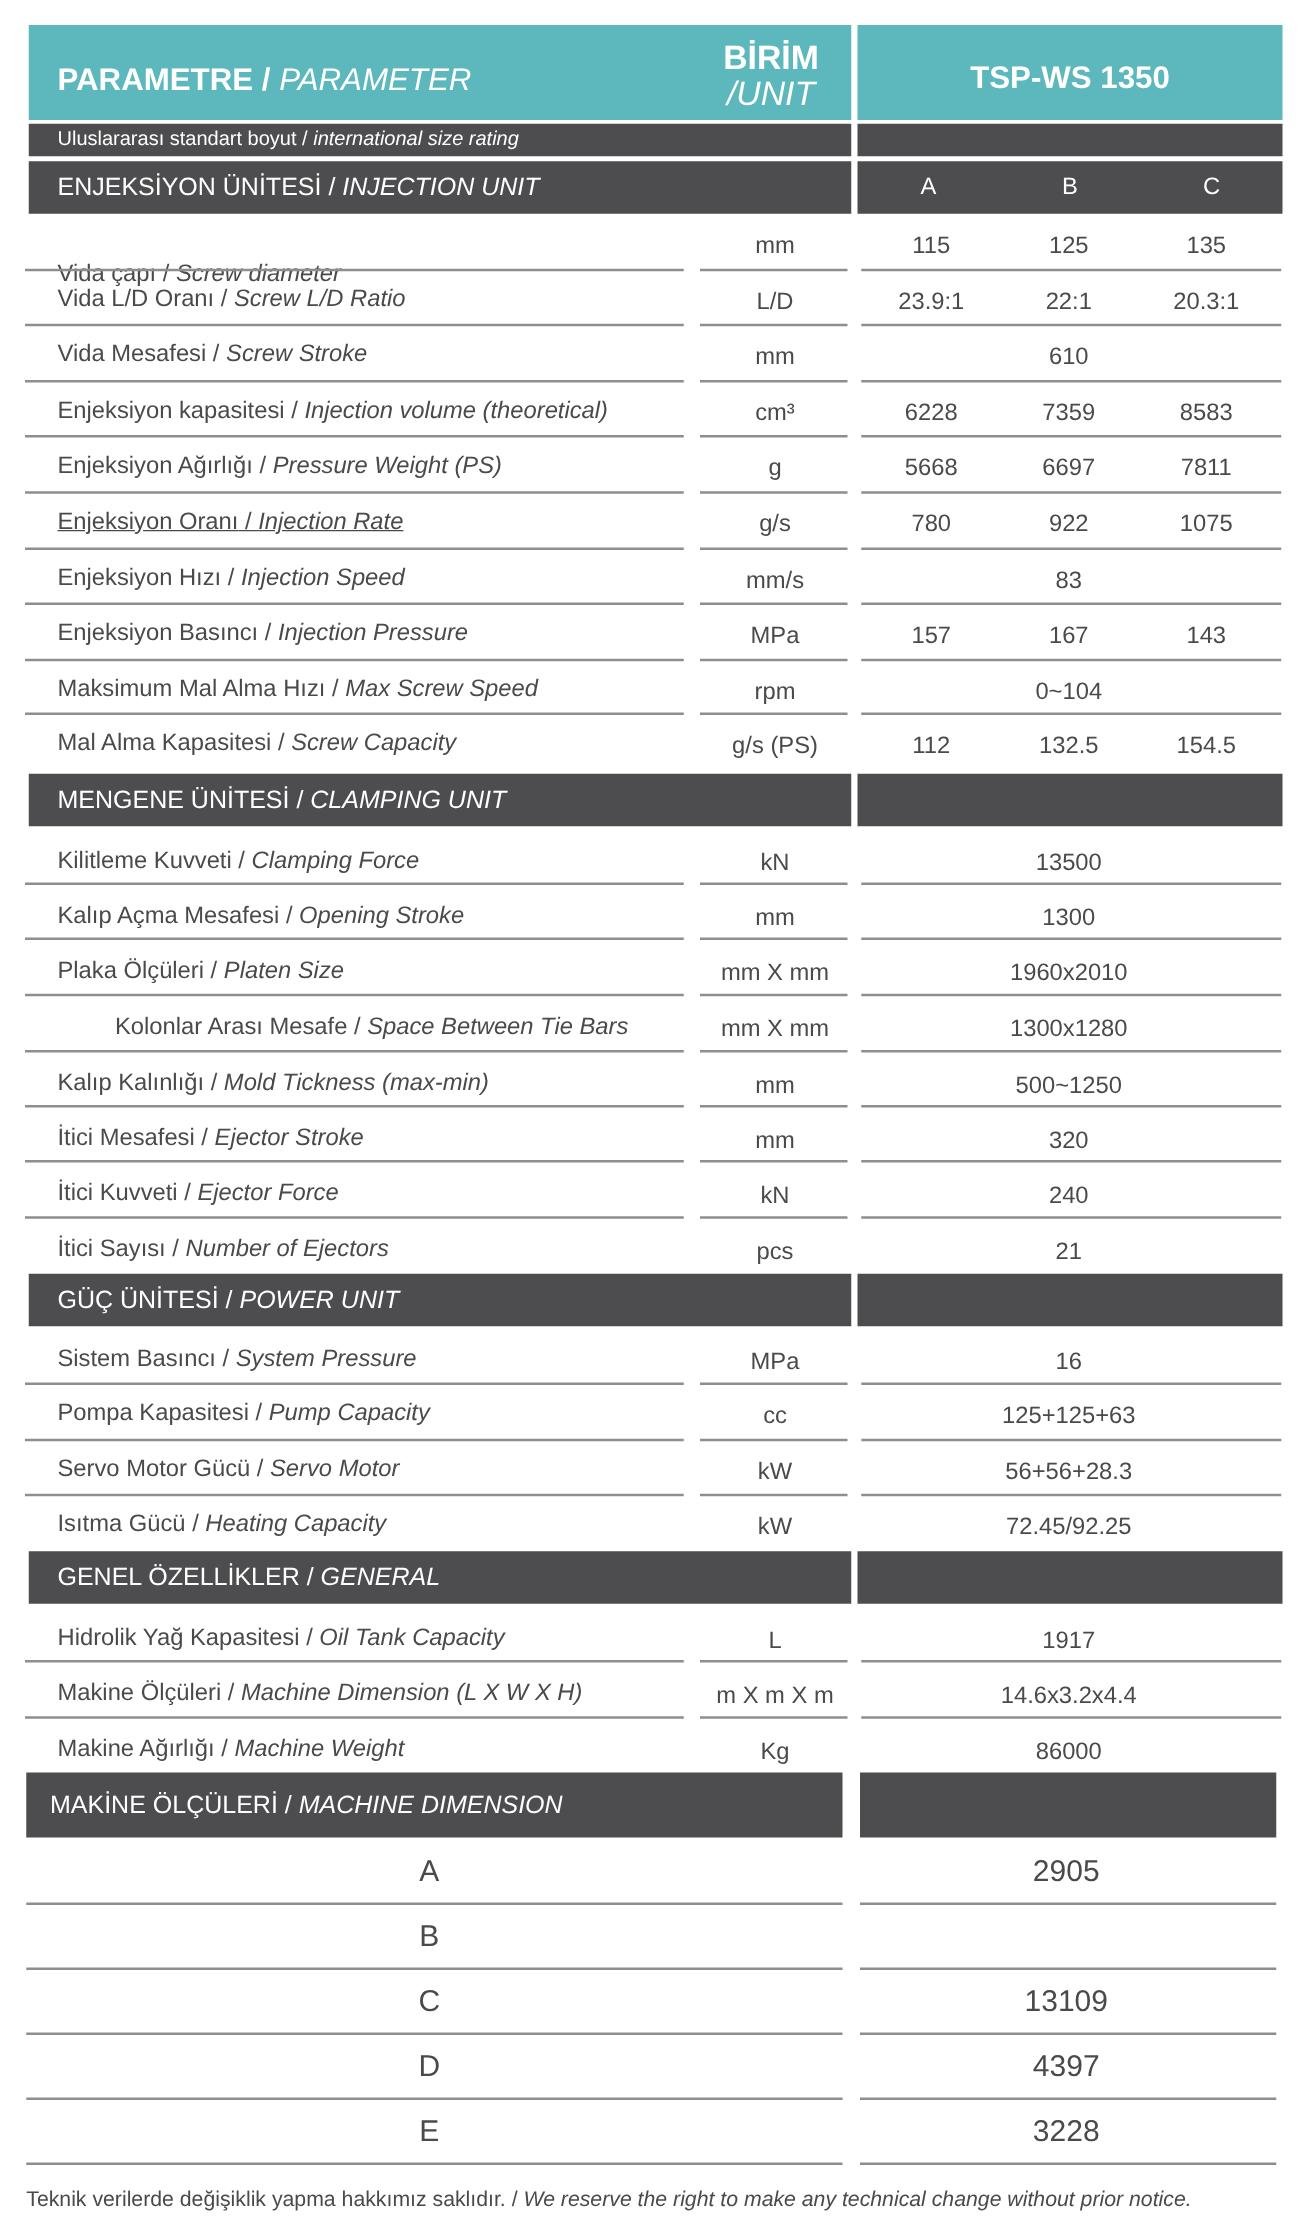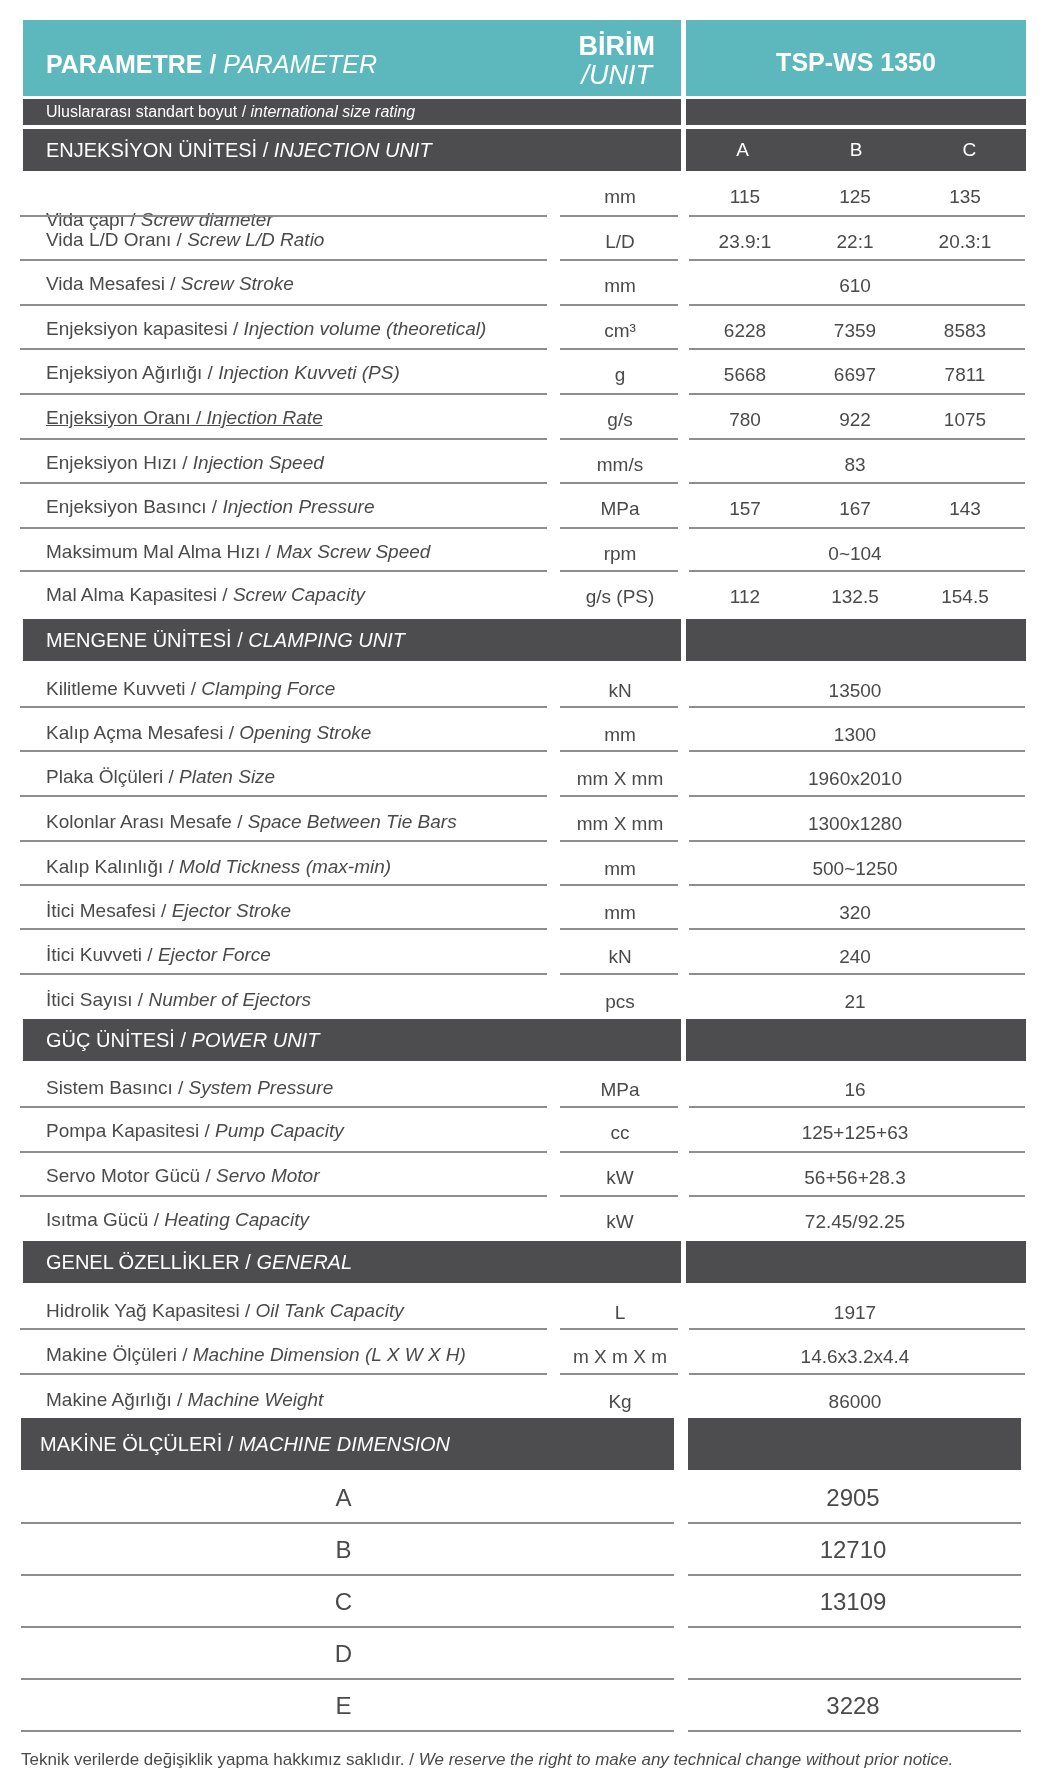--- a/index.html
+++ b/index.html
@@ -103,21 +103,21 @@
       <div class="vals" style="top: 14px;">
         <span>6228</span>
         <span>7359</span>
         <span>8583</span>
       </div>
       <div class="line-l" style="top: 42px;"></div>
       <div class="line-u" style="top: 42px;"></div>
       <div class="line-v" style="top: 42px;"></div>
     </div>
     <div class="row" style="top: 350px;">
-      <div class="lbl" style="top: 12px;"><span>Enjeksiyon Ağırlığı</span> / <i>Injection Kuvveti (PS)</i></div>
+      <div class="lbl" style="top: 12px;"><span>Enjeksiyon Ağırlığı</span> / <i>Pressure Weight (PS)</i></div>
       <div class="unit" style="top: 14px;">g</div>
       <div class="vals" style="top: 14px;">
         <span>5668</span>
         <span>6697</span>
         <span>7811</span>
       </div>
       <div class="line-l" style="top: 43px;"></div>
       <div class="line-u" style="top: 43px;"></div>
       <div class="line-v" style="top: 43px;"></div>
     </div>
@@ -190,21 +190,21 @@
     </div>
     <div class="row" style="top: 752px;">
       <div class="lbl" style="top: 14px;"><span>Plaka Ölçüleri</span> / <i>Platen Size</i></div>
       <div class="unit" style="top: 16px;">mm X mm</div>
       <div class="val" style="top: 16px;">1960x2010</div>
       <div class="line-l" style="top: 43px;"></div>
       <div class="line-u" style="top: 43px;"></div>
       <div class="line-v" style="top: 43px;"></div>
     </div>
     <div class="row" style="top: 797px;">
-      <div class="lbl" style="top: 14px;"><span>Kolonlar Arası Mesafe</span> / <i>Space Between Tie Bars</i></div>
+      <div class="lbl" style="top: 14px; margin-left: 46px;"><span>Kolonlar Arası Mesafe</span> / <i>Space Between Tie Bars</i></div>
       <div class="unit" style="top: 16px;">mm X mm</div>
       <div class="val" style="top: 16px;">1300x1280</div>
       <div class="line-l" style="top: 43px;"></div>
       <div class="line-u" style="top: 43px;"></div>
       <div class="line-v" style="top: 43px;"></div>
     </div>
     <div class="row" style="top: 842px;">
       <div class="lbl" style="top: 14px;"><span>Kalıp Kalınlığı</span> / <i>Mold Tickness (max-min)</i></div>
       <div class="unit" style="top: 16px;">mm</div>
       <div class="val" style="top: 16px;">500~1250</div>
@@ -290,32 +290,32 @@
     <div class="abs dark sec-left" style="top: 1418px; left: 21px; width: 653px; height: 52px; line-height: 52px; padding-left: 19px;"><span>MAKİNE ÖLÇÜLERİ</span> / <i>MACHINE DIMENSION</i></div>
     <div class="abs dark sec-right" style="top: 1418px; left: 688px; width: 333px; height: 52px;"></div>
     <div class="dim-row" style="top: 1472px;">
       <div class="dk">A</div>
       <div class="dv">2905</div>
       <div class="ll"></div>
       <div class="lr"></div>
     </div>
     <div class="dim-row" style="top: 1524px;">
       <div class="dk">B</div>
-      <div class="dv">12710</div>
       <div class="ll"></div>
       <div class="lr"></div>
     </div>
     <div class="dim-row" style="top: 1576px;">
       <div class="dk">C</div>
       <div class="dv">13109</div>
       <div class="ll"></div>
       <div class="lr"></div>
     </div>
     <div class="dim-row" style="top: 1628px;">
       <div class="dk">D</div>
+      <div class="dv">4397</div>
       <div class="ll"></div>
       <div class="lr"></div>
     </div>
     <div class="dim-row" style="top: 1680px;">
       <div class="dk">E</div>
       <div class="dv">3228</div>
       <div class="ll"></div>
       <div class="lr"></div>
     </div>
   </div>

